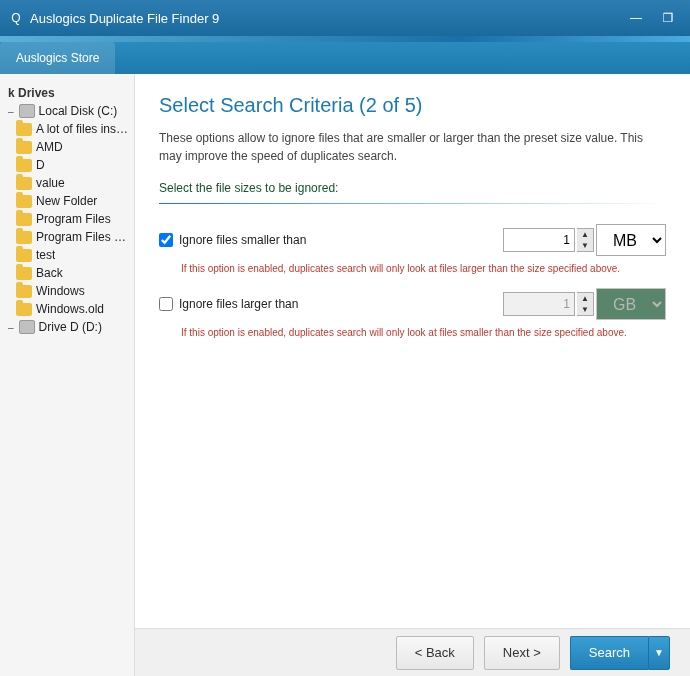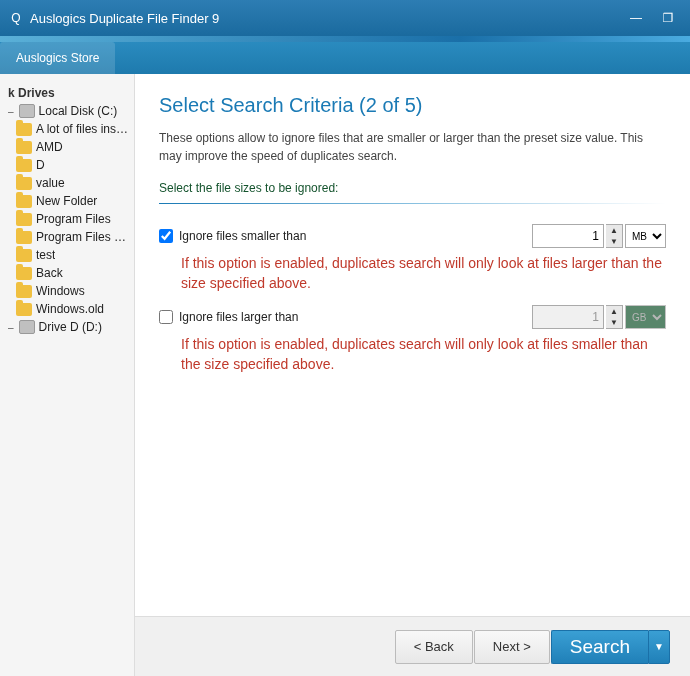--- a/index.html
+++ b/index.html
@@ -243,54 +243,54 @@
       border: none;
       cursor: pointer;
       font-size: 8px;
       display: flex;
       align-items: center;
       justify-content: center;
       color: #333;
     }
 
     .unit-select {
-      height: 24px;
+      height: 32px;
       border: 1px solid #aaa;
       background: white;
-      font-size: 10px;
-      padding: 0 2px;
+      font-size: 16px;
+      padding: 0 12px;
       cursor: pointer;
     }
     .unit-select:disabled {
       background: #14532d;
       color: #999;
     }
 
     .option-hint {
-      font-size: 14px;
+      font-size: 10px;
       color: #c0392b;
       margin-left: 22px;
       margin-bottom: 12px;
       line-height: 1.4;
     }
 
     
     .footer {
       position: absolute;
       bottom: 0;
       left: 0;
       right: 0;
-      height: 60px;
+      height: 48px;
       background: #f0f0f0;
       border-top: 1px solid #ddd;
       display: flex;
       align-items: center;
       justify-content: flex-end;
       padding: 0 20px;
-      gap: 1px;
+      gap: 10px;
     }
     .btn {
       height: 34px;
       padding: 0 18px;
       border: 1px solid #bbb;
       background: linear-gradient(180deg, #f8f8f8 0%, #e8e8e8 100%);
       cursor: pointer;
       font-size: 13px;
       color: #333;
       border-radius: 2px;
@@ -300,21 +300,21 @@
       align-items: stretch;
     }
     .btn-primary-main {
       height: 34px;
       padding: 0 18px;
       background: linear-gradient(180deg, #3a9fd4 0%, #2080b8 100%);
       color: white;
       border: 1px solid #1a70a8;
       border-right: none;
       cursor: pointer;
-      font-size: 19px;
+      font-size: 13px;
       border-radius: 2px 0 0 2px;
     }
     .btn-primary-dropdown {
       height: 34px;
       width: 22px;
       background: linear-gradient(180deg, #3a9fd4 0%, #2080b8 100%);
       color: white;
       border: 1px solid #1a70a8;
       cursor: pointer;
       font-size: 10px;

